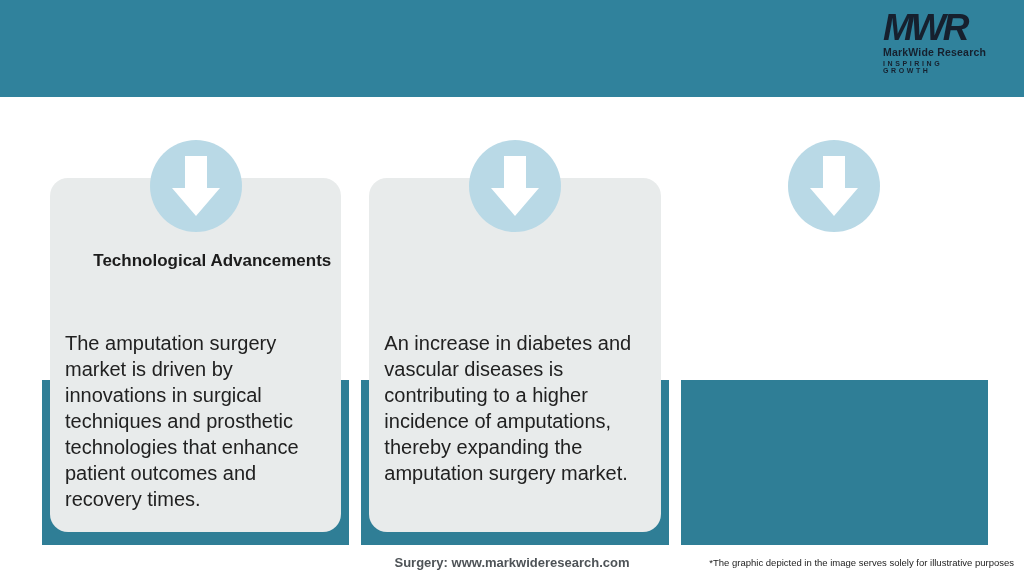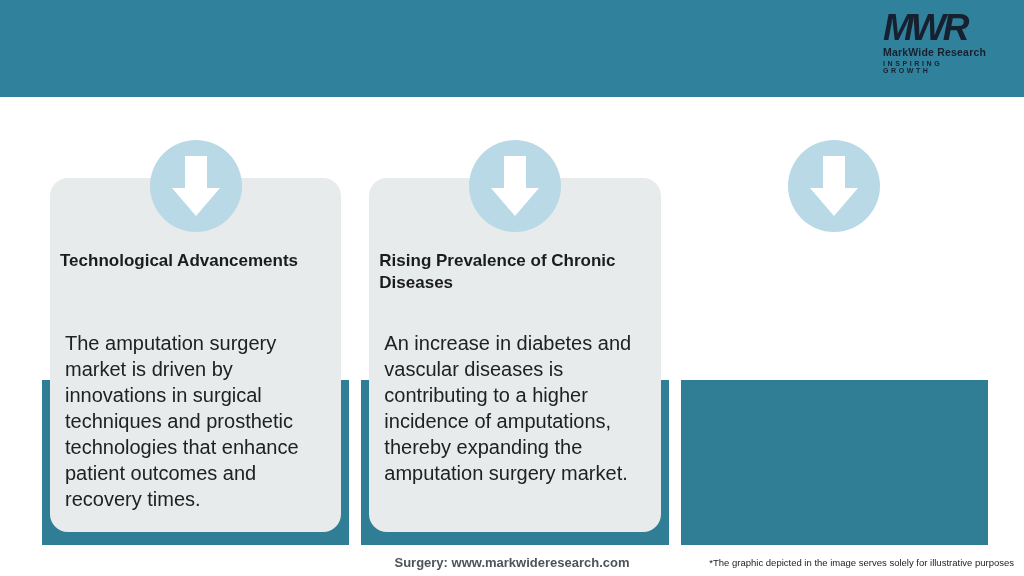--- a/index.html
+++ b/index.html
@@ -48,21 +48,21 @@
   .shadow {
     position: absolute; left: 0; right: 0; top: 240px; bottom: 0;
     background: #2f7e96;
   }
   .card {
     position: absolute; left: 8px; right: 8px; top: 38px; bottom: 13px;
     background: #e8ebeb; border-radius: 18px;
   }
   .card-title {
     position: absolute; top: 72px; left: 10px; right: 10px;
-    text-align: left; font-size: 17px; font-weight: bold;
+    text-align: right; font-size: 17px; font-weight: bold;
     color: #1c1c1c; line-height: 22px;
   }
   .card-body {
     position: absolute; top: 152px; left: 15px; right: 15px;
     font-size: 20px; line-height: 26px; color: #212121;
   }
   .circle {
     position: absolute; top: 0; left: 50%; transform: translateX(-50%);
     width: 92px; height: 92px; border-radius: 50%;
     background: #b9d9e6; display: flex; align-items: center; justify-content: center;
@@ -103,21 +103,20 @@
       <div class="circle">
         <svg width="92" height="92" viewBox="0 0 92 92">
           <polygon points="35,16 57,16 57,48 70,48 46,76 22,48 35,48" fill="#ffffff"></polygon>
         </svg>
       </div>
     </section>
 
     <section class="column">
       <div class="shadow"></div>
       <div class="card">
-        <h2 class="card-title">Rising Prevalence of Chronic Diseases</h2>
         <p class="card-body">An increase in diabetes and vascular diseases is contributing to a higher incidence of amputations, thereby expanding the amputation surgery market.</p>
       </div>
       <div class="circle">
         <svg width="92" height="92" viewBox="0 0 92 92">
           <polygon points="35,16 57,16 57,48 70,48 46,76 22,48 35,48" fill="#ffffff"></polygon>
         </svg>
       </div>
     </section>
 
     <section class="column">

